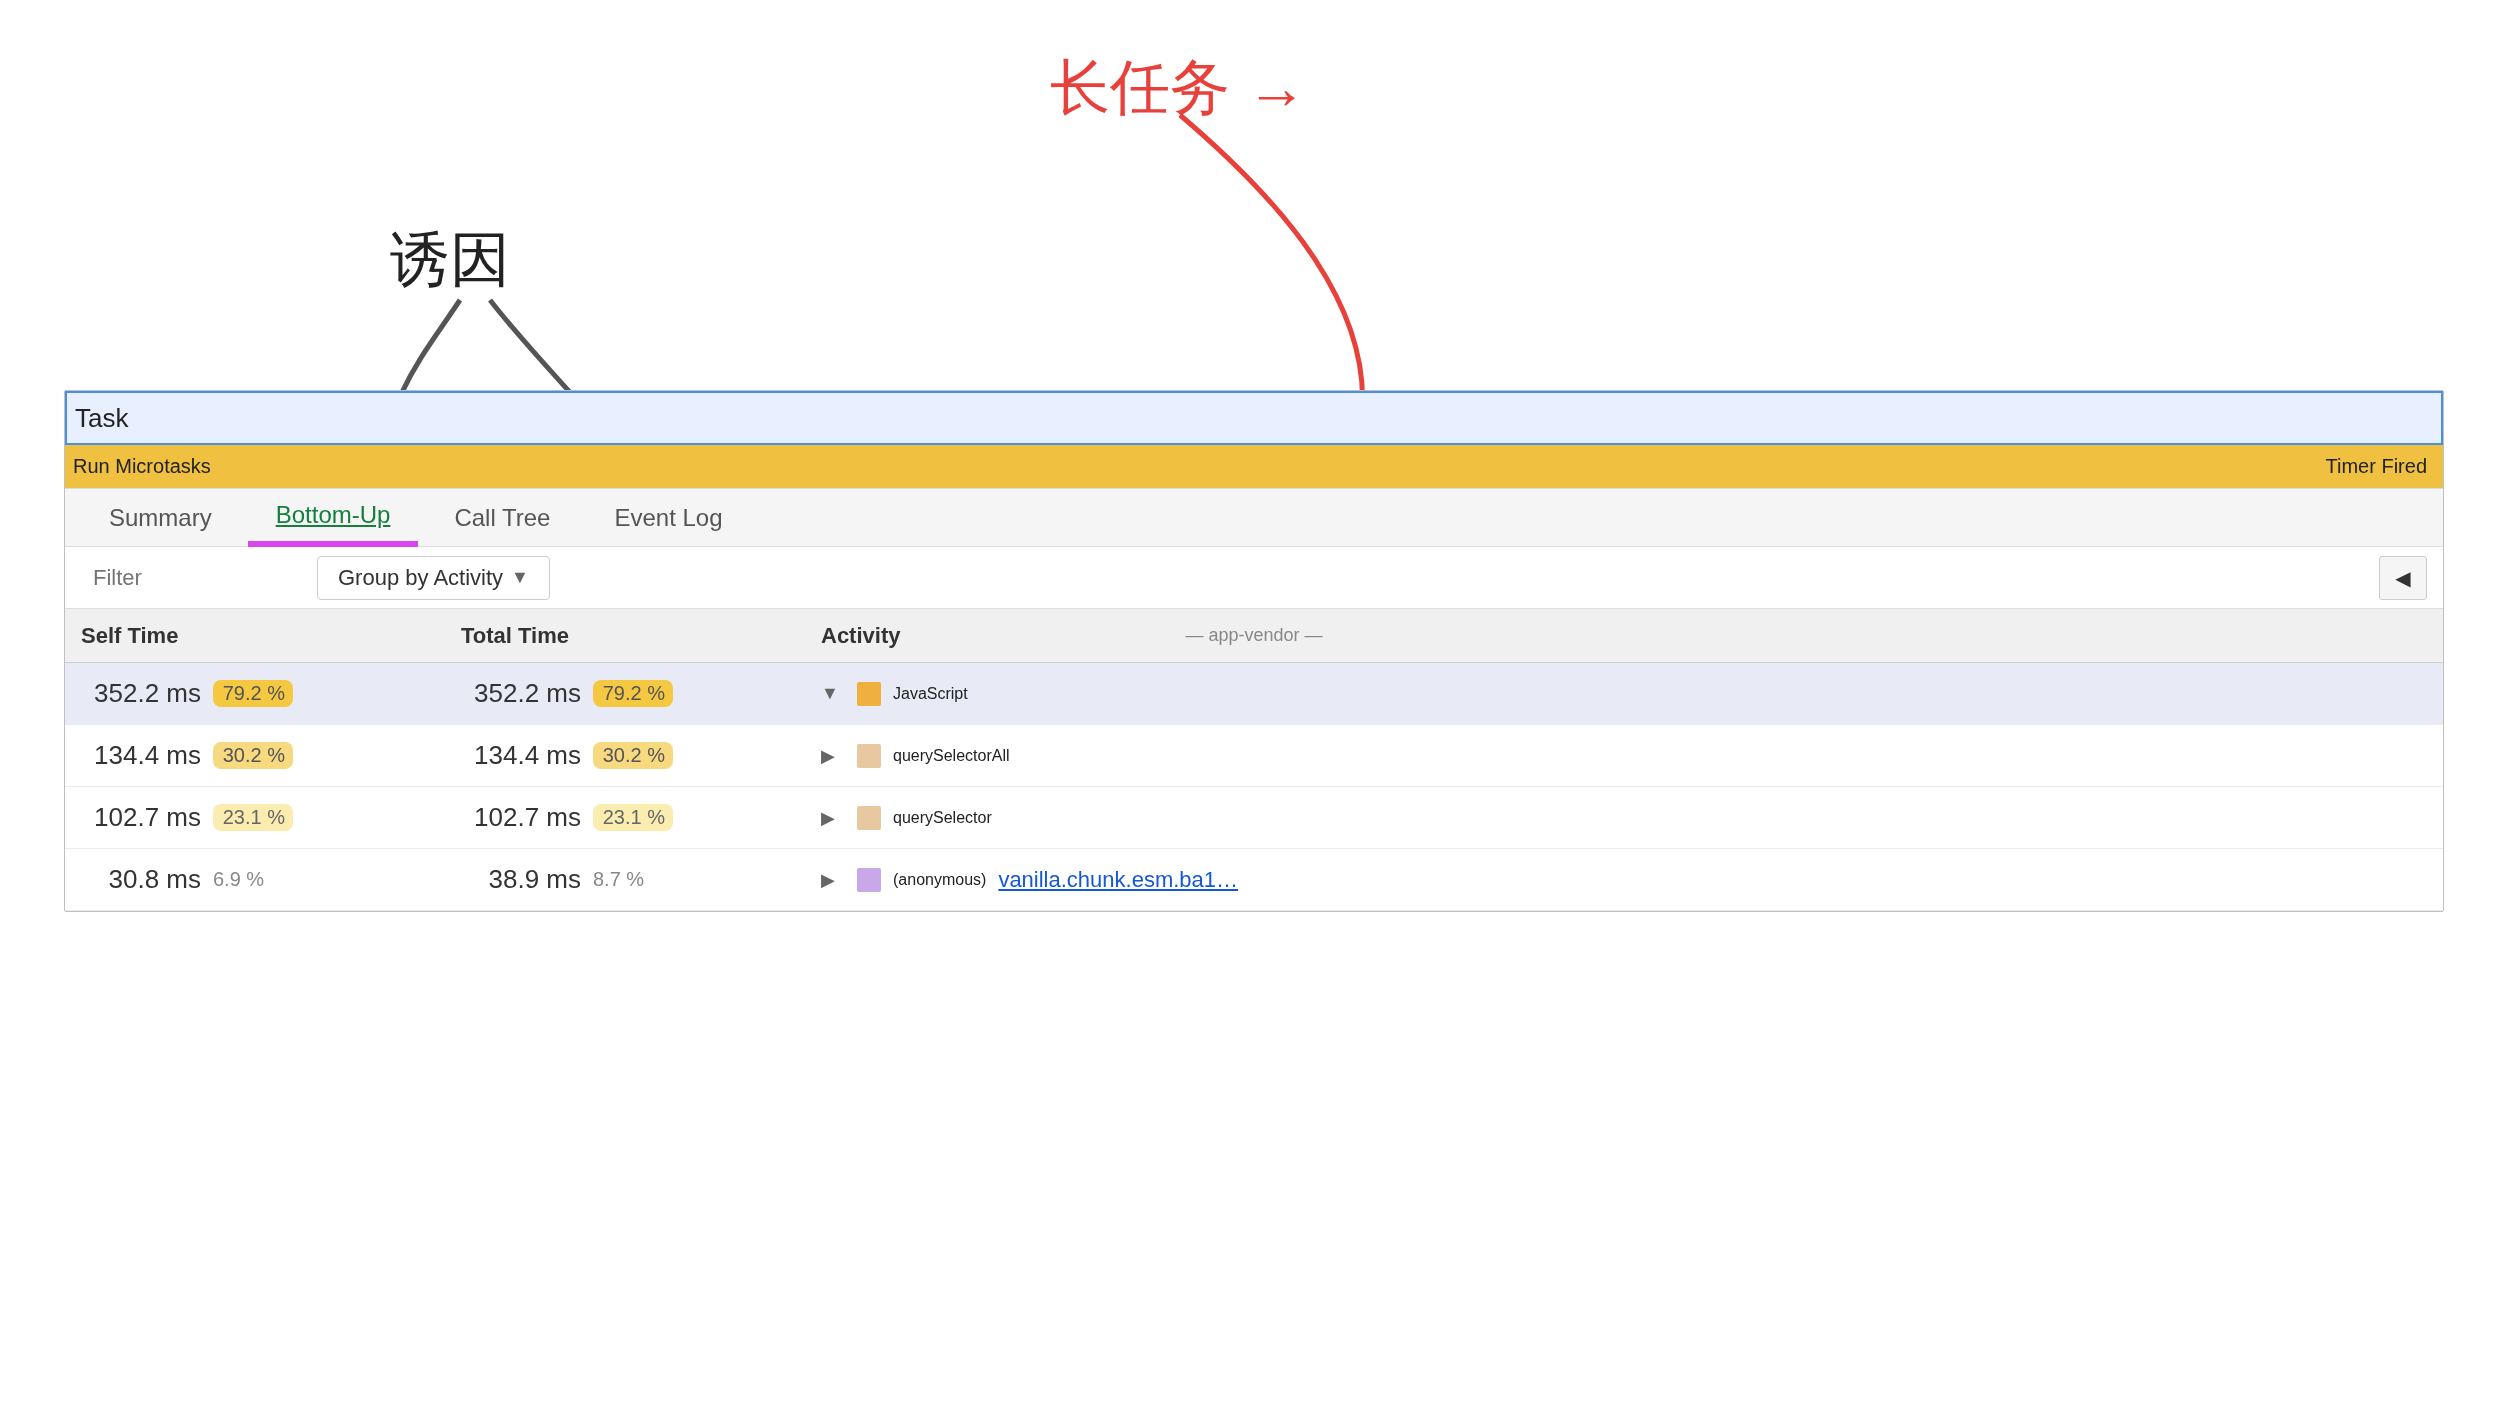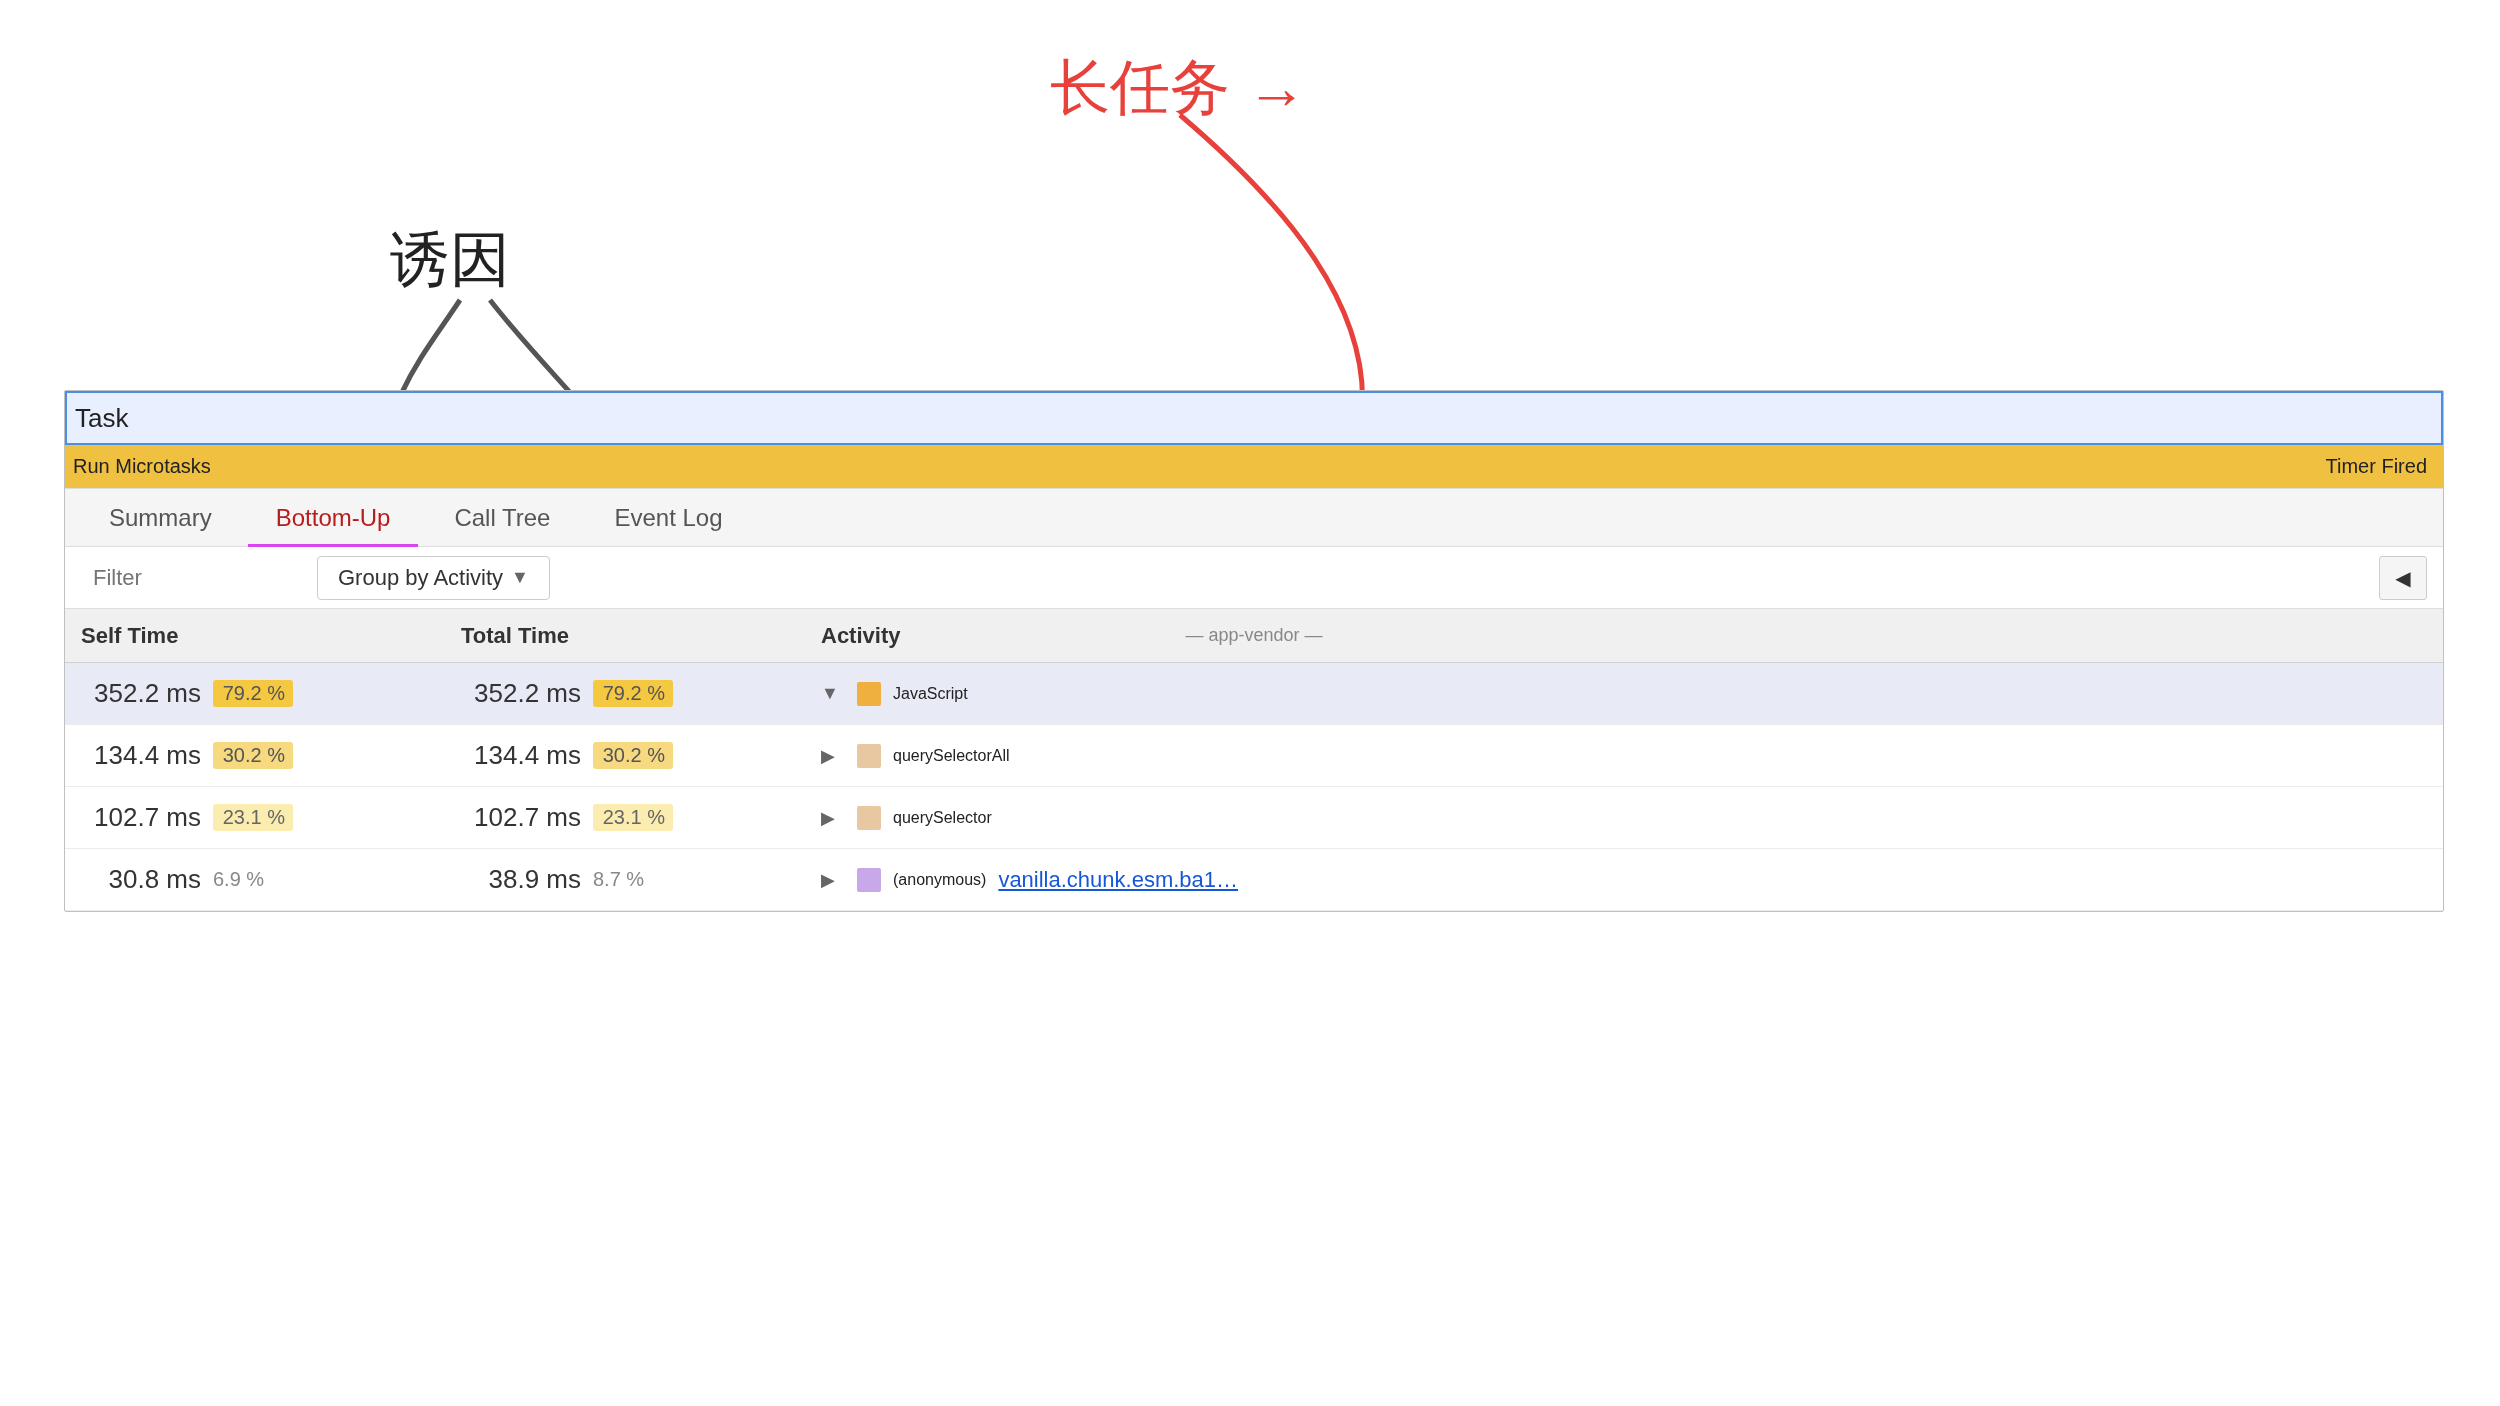--- a/index.html
+++ b/index.html
@@ -133,22 +133,23 @@
     .tab {
       padding: 12px 28px;
       font-size: 24px;
       color: #555;
       cursor: pointer;
       border-bottom: 3px solid transparent;
       position: relative;
       top: 1px;
     }
     .tab.active {
-      color: #b91c1c;
-      border-bottom: 3px solid #d946ef;
+      color: #15803d;
+      border-bottom: 6px solid #d946ef;
+      text-decoration: underline;
     }
 
     
     .filter-row {
       display: flex;
       align-items: center;
       background: #ffffff;
       border-bottom: 1px solid #ddd;
       height: 62px;
       padding: 0 16px;
@@ -266,21 +267,21 @@
 
     .time-val {
       font-size: 26px;
       color: #333;
       text-align: right;
       min-width: 120px;
     }
     .pct-badge {
       font-size: 20px;
       padding: 2px 8px;
-      border-radius: 3px;
+      border-radius: 8px;
       min-width: 80px;
       text-align: right;
     }
     .pct-high { background: #f5c842; color: #555; }
     .pct-med  { background: #f7d980; color: #555; }
     .pct-low  { background: #fbecb0; color: #666; }
     .pct-plain { color: #888; font-size: 20px; }
 
     .expand-btn {
       font-size: 18px;

